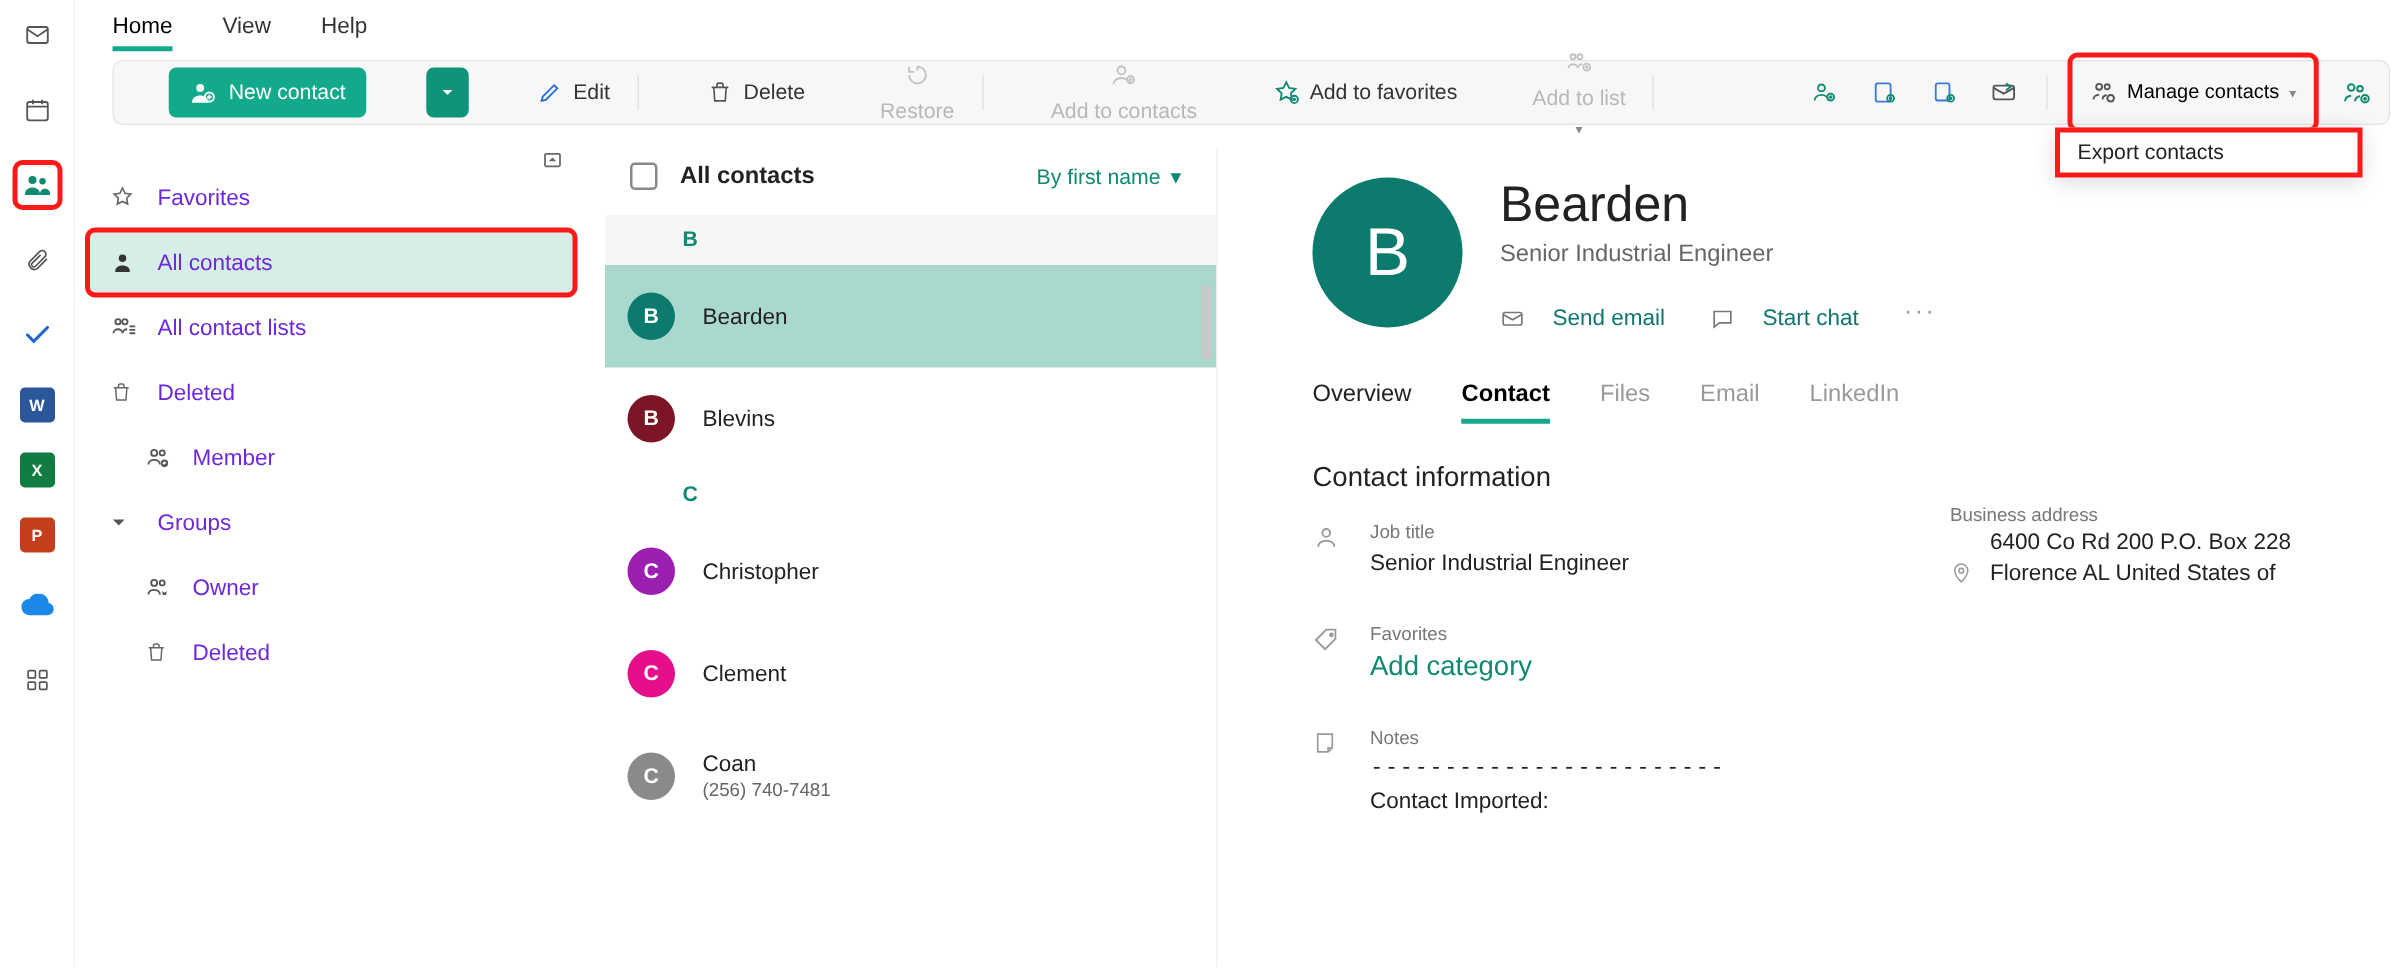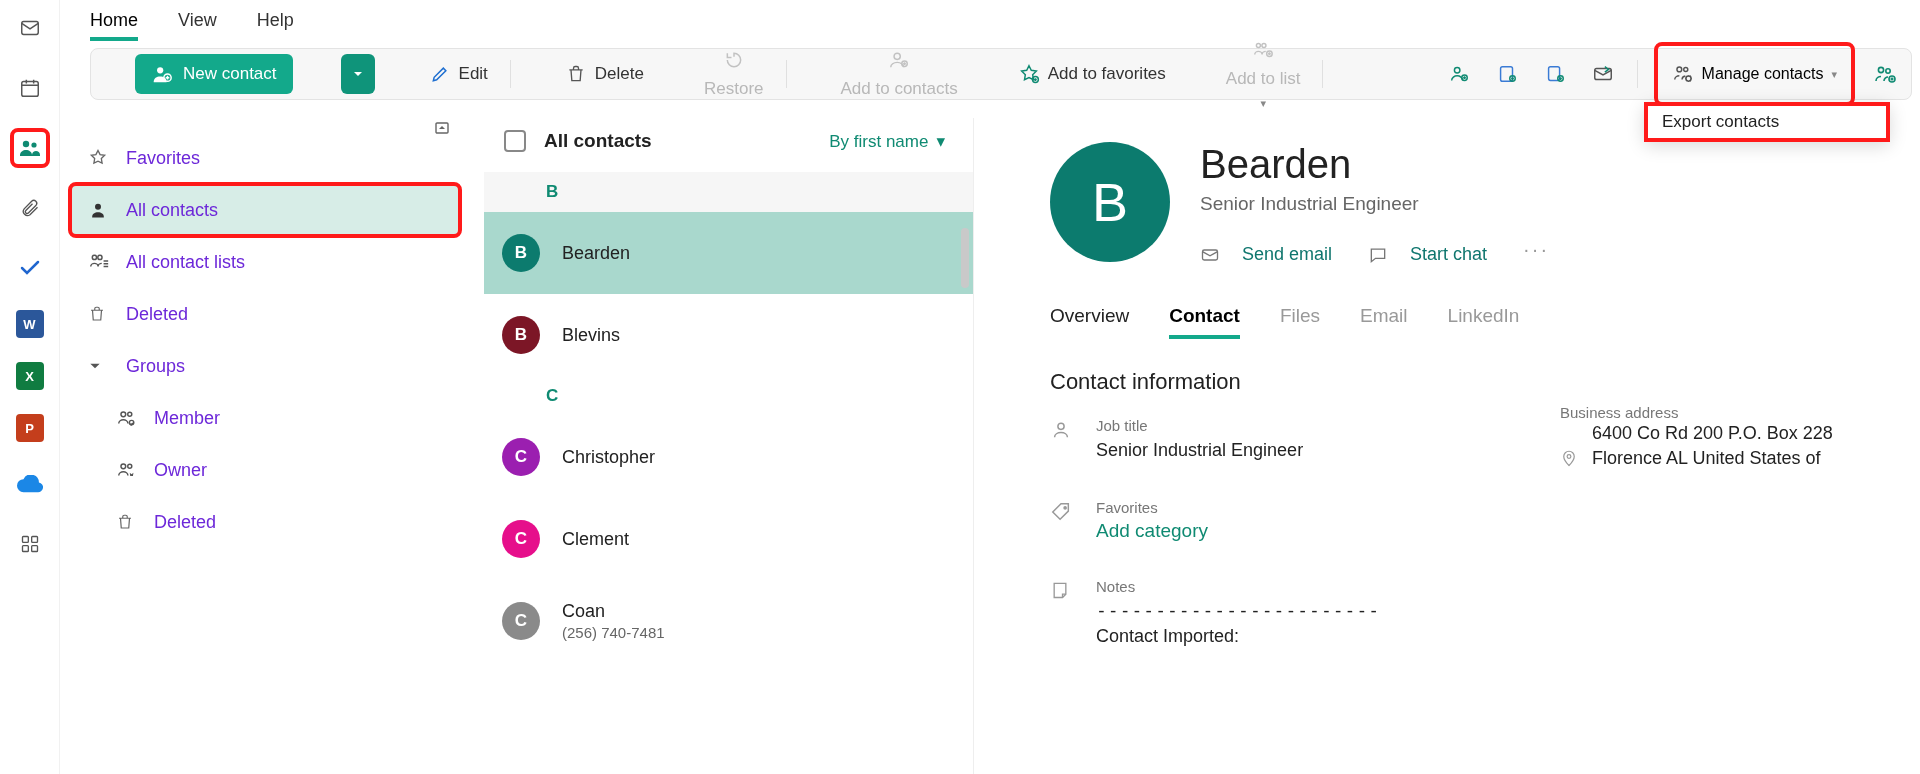--- a/index.html
+++ b/index.html
@@ -99,21 +99,21 @@
 .dtabs .t{ color:#999; cursor:pointer; padding-bottom:8px;}
 .dtabs .t.en{ color:#222;}
 .dtabs .t.active{ color:#000; border-bottom:4px solid #13a98b; font-weight:600;}
 
 .section-title{ font-size:22px; color:#222; margin-top:30px;}
 .info-row{ display:flex; margin-top:22px; gap:22px;}
 .info-row .ico{ color:#999; font-size:20px; width:24px; padding-top:2px;}
 .info-block{ flex:1;}
 .lbl{ font-size:15px; color:#777;}
 .val{ font-size:18px; color:#222; margin-top:4px; line-height:1.4;}
-.addcat{ color:#0f8a72; font-size:19px; margin-top:4px; cursor:pointer;}
+.addcat{ color:#0f8a72; font-size:22px; margin-top:4px; cursor:pointer;}
 .addr-col{ position:absolute; right:60px; top:286px; width:300px;}
 .addr-col .row{display:flex; gap:14px;}
 .addr-col .ico{color:#999; font-size:18px; padding-top:26px;}
 .notes-dash{ color:#222; font-size:18px; margin-top:4px; letter-spacing:1px; font-family:monospace;}
 
 svg{display:block;}
 </style>
 </head>
 <body>
 
@@ -347,39 +347,39 @@
     <span>All contact lists</span>
   </div>
   <div class="fitem">
     <span class="fico">
       <svg width="18" height="18" viewBox="0 0 24 24" fill="none" stroke="#666" stroke-width="1.6">
           <path d="M4 7h16M9 7V5a2 2 0 012-2h2a2 2 0 012 2v2M6 7l1 13h10l1-13"></path>
         </svg>
     </span>
     <span>Deleted</span>
   </div>
-  <div class="fitem">
-    <span class="fico">
-      <svg width="14" height="14" viewBox="0 0 12 12" fill="#555">
-          <path d="M2 4l4 4 4-4z"></path>
-        </svg>
-    </span>
-    <span>Groups</span>
-  </div>
   <div class="fitem sub">
     <span class="fico">
       <svg width="22" height="22" viewBox="0 0 24 24" fill="none" stroke="#555" stroke-width="1.6">
           <circle cx="8" cy="8" r="2.6"></circle>
           <circle cx="15" cy="8" r="2.2"></circle>
           <path d="M3 18c0-2.5 2.5-4 5-4s5 1.5 5 4"></path>
           <circle cx="17" cy="17" r="2.4"></circle>
           <path d="M15.5 18.5l1 1 2-2"></path>
         </svg>
     </span>
     <span>Member</span>
+  </div>
+  <div class="fitem">
+    <span class="fico">
+      <svg width="14" height="14" viewBox="0 0 12 12" fill="#555">
+          <path d="M2 4l4 4 4-4z"></path>
+        </svg>
+    </span>
+    <span>Groups</span>
   </div>
   <div class="fitem sub">
     <span class="fico">
       <svg width="22" height="22" viewBox="0 0 24 24" fill="none" stroke="#555" stroke-width="1.6">
           <circle cx="8" cy="8" r="2.6"></circle>
           <circle cx="15" cy="8" r="2.2"></circle>
           <path d="M3 18c0-2.5 2.5-4 5-4s5 1.5 5 4"></path>
           <path d="M15 15l2 1.5L19 15l-.5 3.5h-3z" fill="#555" stroke="none"></path>
         </svg>
     </span>

